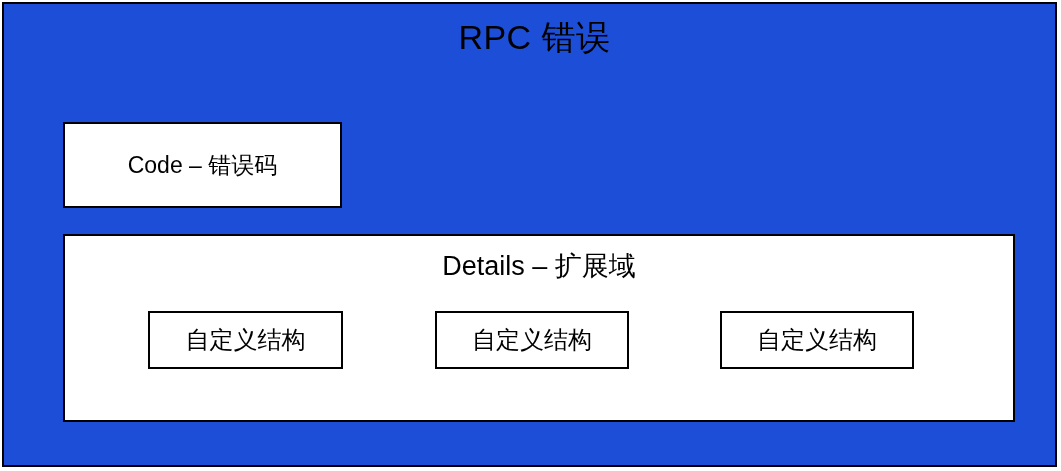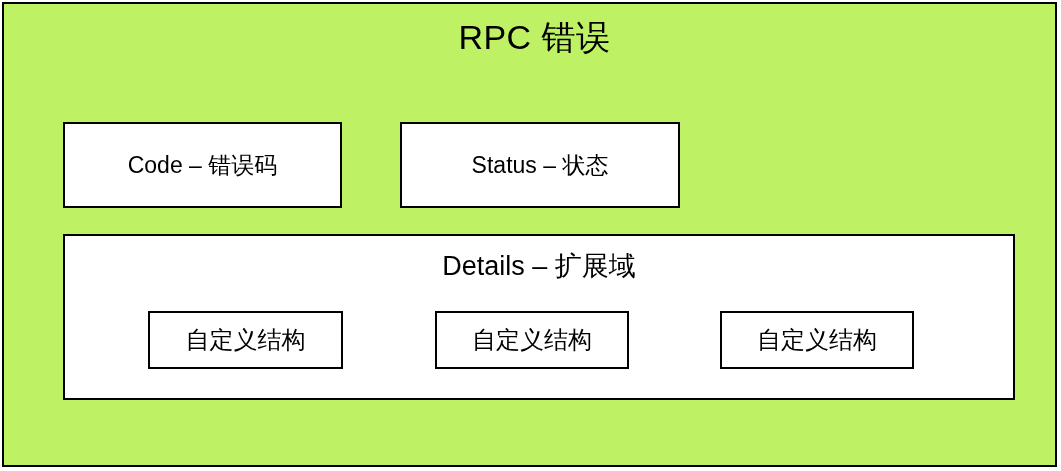--- a/index.html
+++ b/index.html
@@ -19,21 +19,21 @@
     overflow: hidden;
   }
   .outer-frame {
     position: absolute;
     left: 2px;
     top: 2px;
     width: 1055px;
     height: 465px;
     border: 2px solid #000000;
     box-sizing: border-box;
-    background: #bef264;
+    background: #1d4ed8;
   }
   .diagram-title {
     position: absolute;
     left: 0;
     top: 10px;
     width: 1061px;
     text-align: center;
     font-size: 34px;
     line-height: 46px;
     letter-spacing: 0.5px;
@@ -59,21 +59,21 @@
   }
   .field-box-0 { left: 59px;  width: 279px; }
   .field-box-1 { left: 396px; width: 280px; }
   .field-box-2 { left: 732px; width: 280px; }
 
   .details-container {
     position: absolute;
     left: 59px;
     top: 230px;
     width: 952px;
-    height: 166px;
+    height: 188px;
     border: 2px solid #000000;
     box-sizing: border-box;
     background: #ffffff;
   }
   .details-header {
     position: absolute;
     left: 0;
     top: 12px;
     width: 100%;
     text-align: center;
@@ -116,23 +116,20 @@
 
 <div id="canvas">
   <div class="outer-frame">
 
     <div class="diagram-title">RPC 错误</div>
 
     <div class="field-box field-box-0">
       <span class="box-label">Code – 错误码</span>
     </div>
 
-    <div class="field-box field-box-1">
-      <span class="box-label">Status – 状态</span>
-    </div>
 
 
     <div class="details-container">
       <div class="details-header">Details – 扩展域</div>
 
       <div class="details-children">
         <div class="detail-box detail-box-0">
           <span class="box-label">自定义结构</span>
         </div>
         <div class="detail-box detail-box-1">

